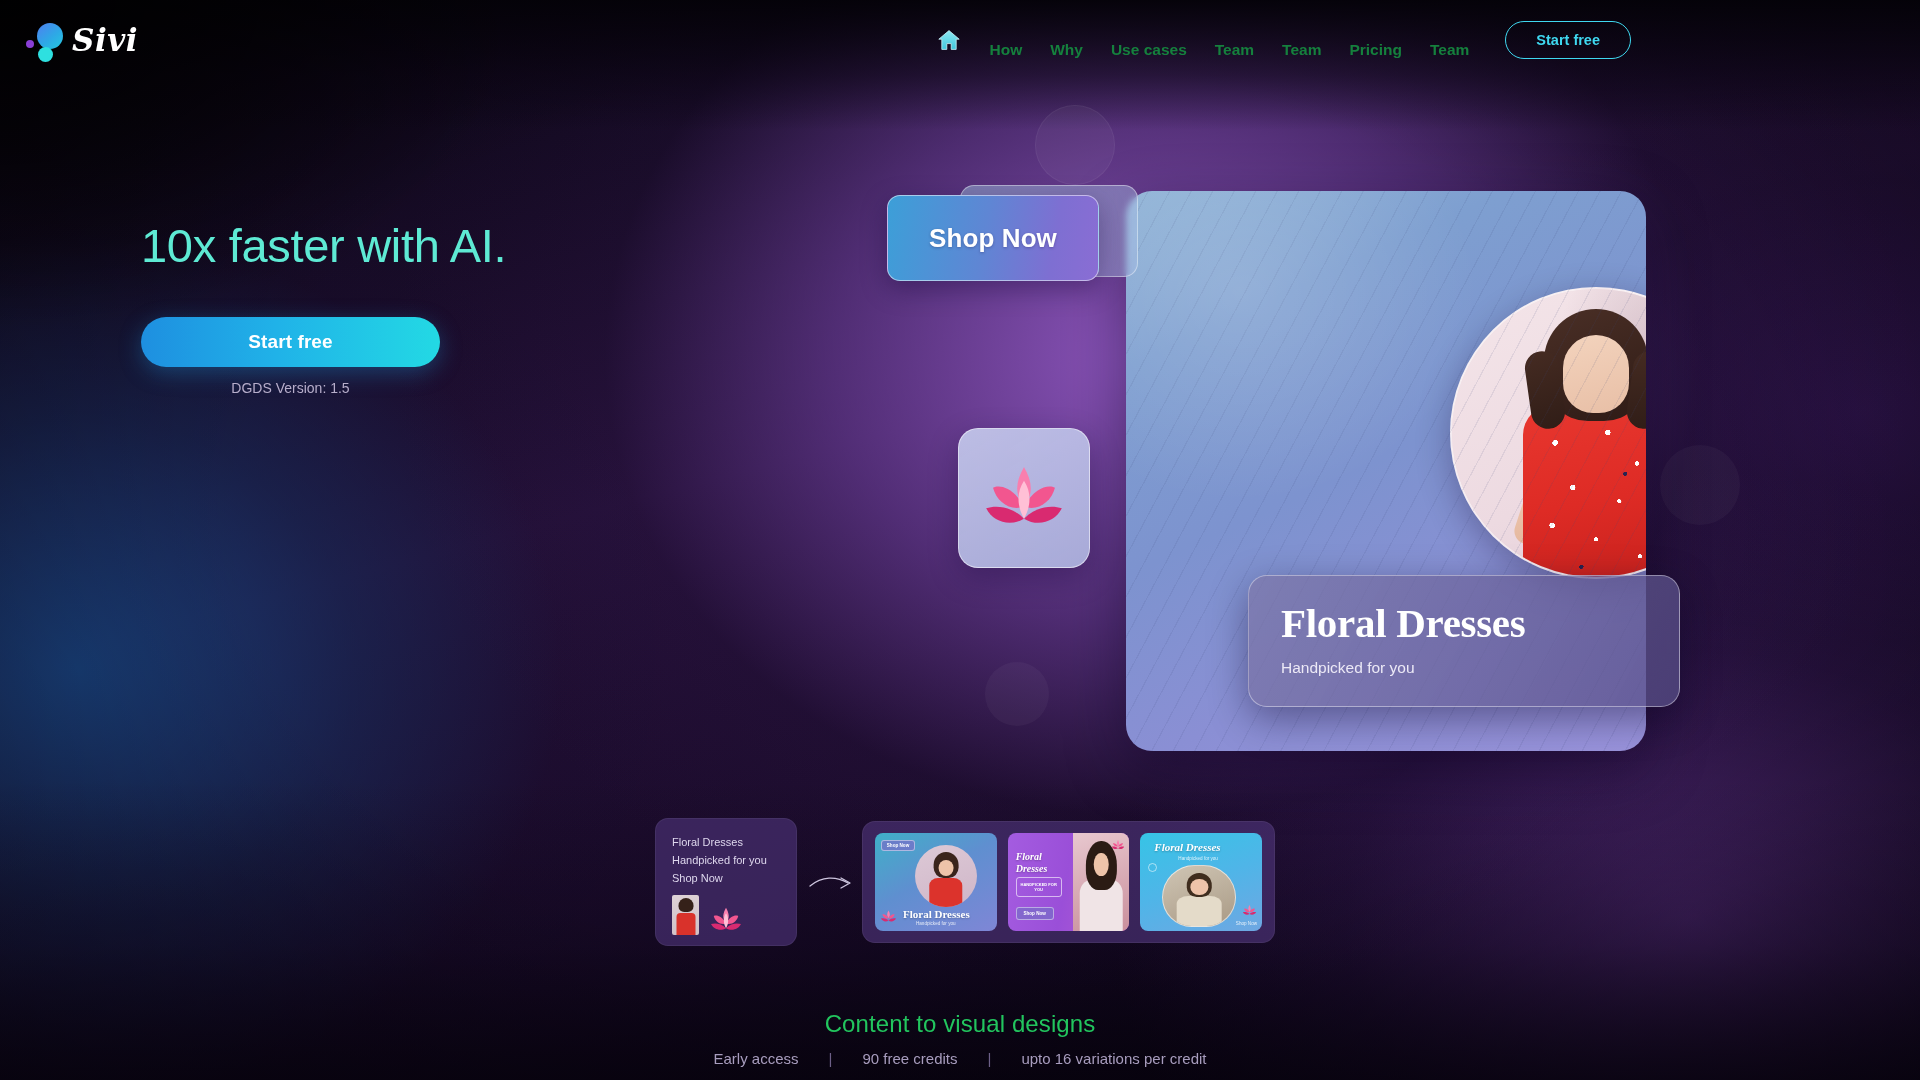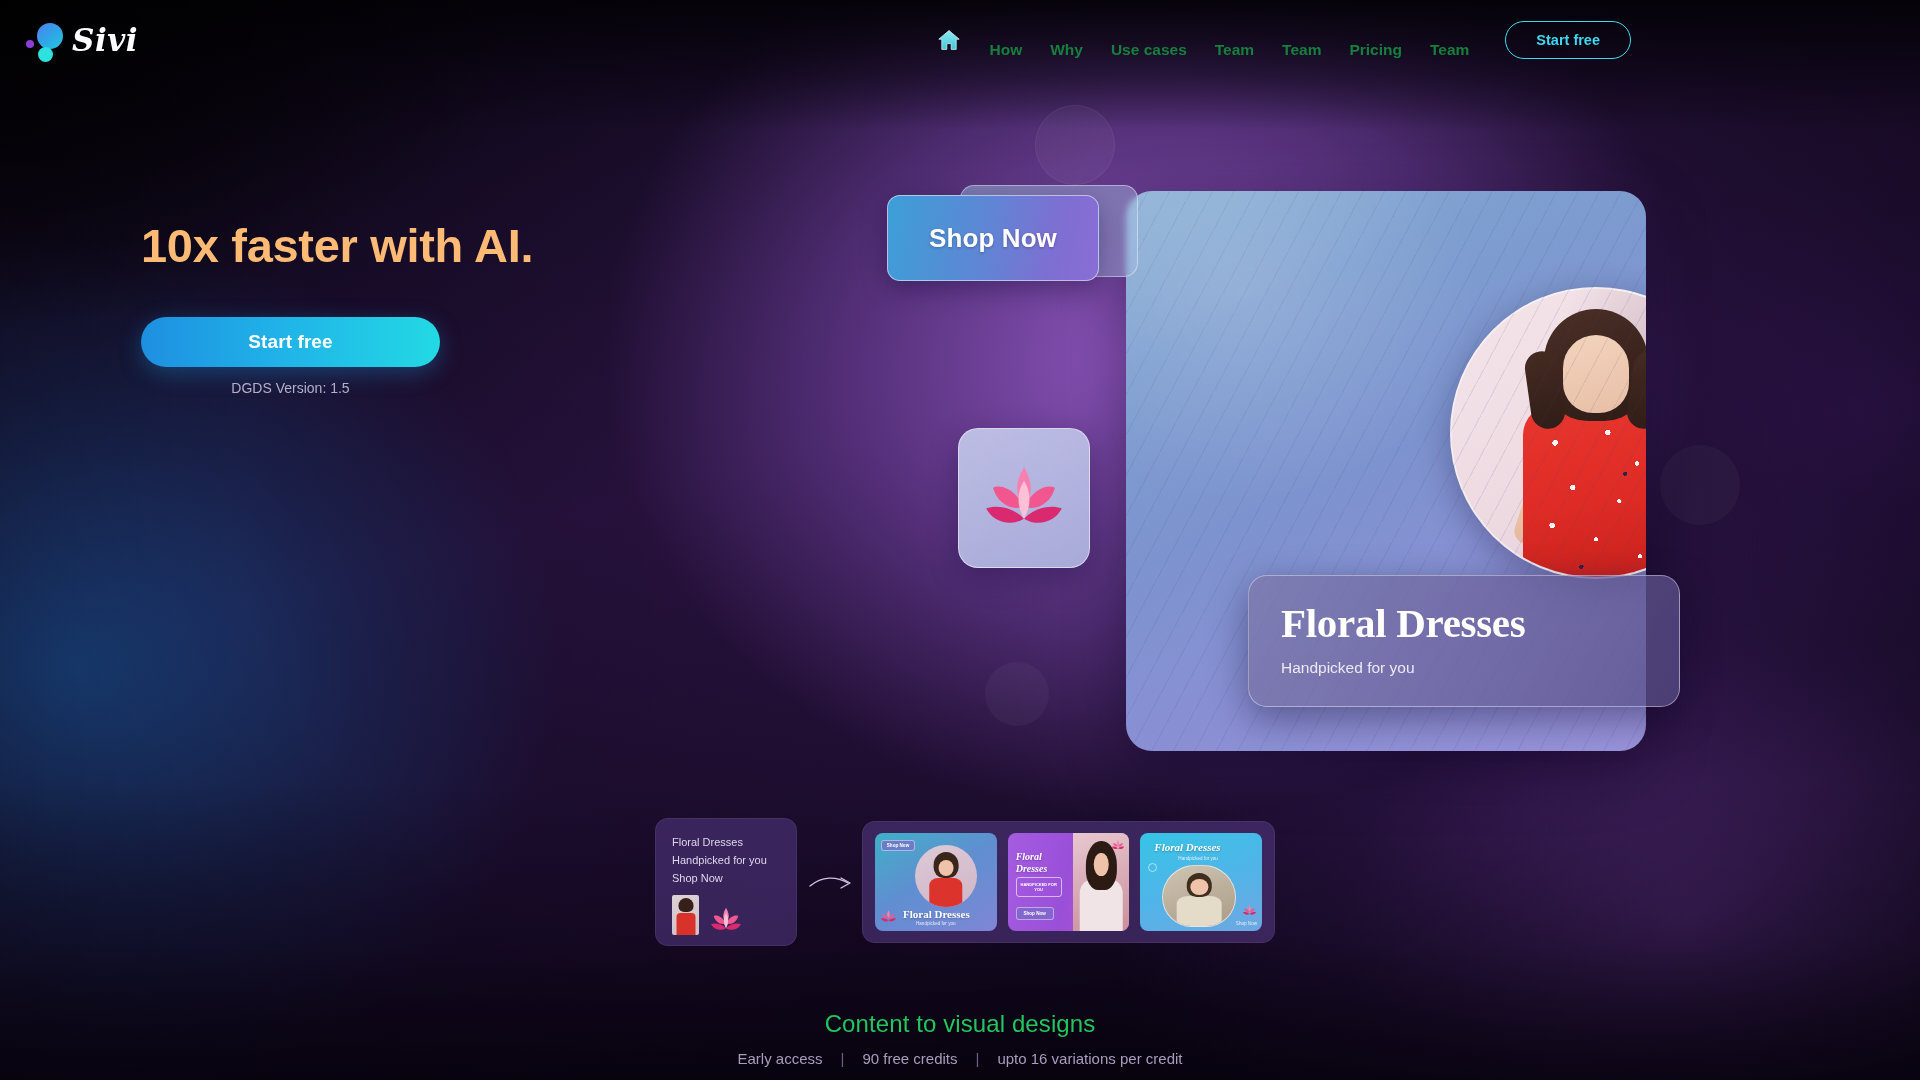--- a/index.html
+++ b/index.html
@@ -82,21 +82,21 @@
     padding:10px 30px; background:transparent; white-space:nowrap; cursor:pointer;
   }
 
   
   .hero-left { position:absolute; left:141px; top:215px; width:830px; z-index:20; }
   .h-line1 { font-size:50px; font-weight:400; color:#fff; line-height:1.12; letter-spacing:-0.3px; }
   .h-line2 {
     font-size:76px; font-weight:800; color:#fff; line-height:1.08;
     letter-spacing:-1.6px; margin-top:4px;
   }
-  .h-line3 { font-size:47px; font-weight:700; color:#fdba74; line-height:1.14; letter-spacing:-0.3px; margin-top:4px; }
+  .h-line3 { font-size:47px; font-weight:400; color:#5eead4; line-height:1.14; letter-spacing:-0.3px; margin-top:4px; }
   .hero-para {
     margin-top:32px; width:800px;
     font-size:17.5px; line-height:1.72; color:#e9e6f5; font-weight:400;
   }
   .cta-wrap { margin-top:44px; width:299px; }
   .cta-btn {
     width:299px; height:50px; border:none; border-radius:26px; cursor:pointer;
     background:linear-gradient(90deg,#1e8fe0 0%,#20b2e8 45%,#23d9e4 100%);
     color:#fff; font-size:19px; font-weight:700; letter-spacing:0.1px;
     box-shadow:0 6px 22px rgba(32,150,220,0.35);
@@ -261,21 +261,21 @@
   .mini-hair{position:absolute;left:50%;top:12%;transform:translateX(-50%);width:40%;height:42%;border-radius:50% 50% 40% 40%;background:#3a241c;}
   .mini-dress{position:absolute;left:50%;bottom:0;transform:translateX(-50%);width:54%;height:46%;border-radius:26% 26% 0 0;background:#dc332c;}
   .mini-face{position:absolute;left:50%;top:24%;transform:translateX(-50%);width:24%;height:26%;border-radius:50%;background:#eec3a9;}
 
   .tagline {
     position:absolute; left:0; top:1010px; width:1920px; text-align:center; z-index:20;
     font-size:24px; color:#22c55e; font-weight:400; letter-spacing:0.1px;
   }
   .sub-facts {
     position:absolute; left:0; top:1050px; width:1920px; z-index:20;
-    display:flex; align-items:center; justify-content:center; gap:0;
+    display:flex; align-items:center; justify-content:center; gap:12px;
     font-size:15px; color:#a89dbe; font-weight:400;
   }
   .fact { padding:0 18px; }
   .fact-div { color:#6d6088; }
 </style>
 </head>
 <body>
 
 <div class="bg-root">
   <div class="bg-base"></div>

